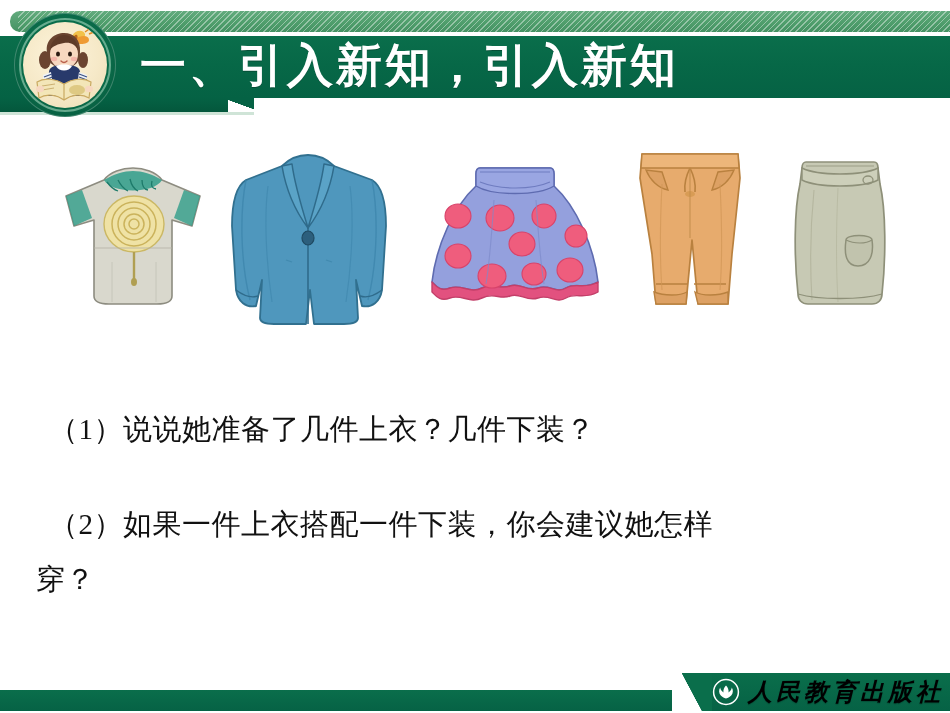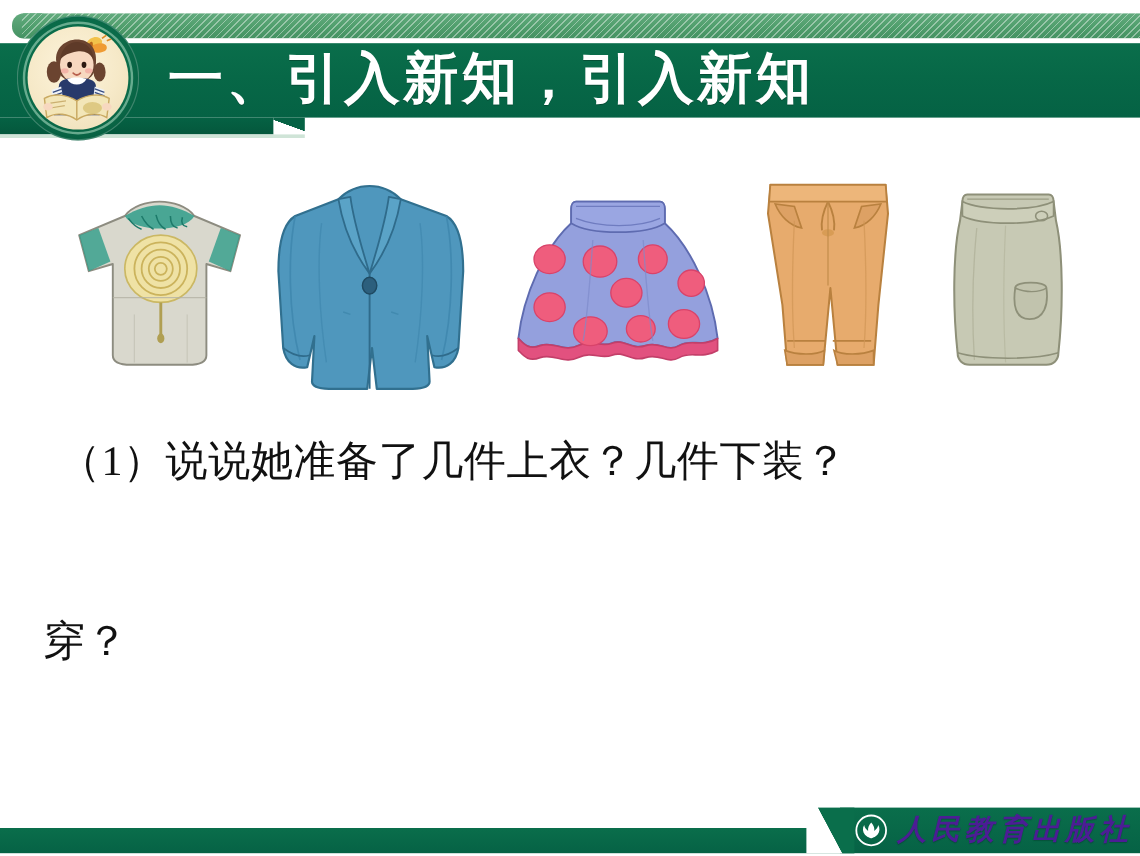--- a/index.html
+++ b/index.html
@@ -77,24 +77,25 @@
 
   
   .clothes-row{position:absolute;left:0;top:136px;width:950px;height:190px;}
   .garment{position:absolute;}
 
   
   .qtext{
     position:absolute;
     color:#111111;
     font-family:"Liberation Serif","DejaVu Serif",serif;
-    font-size:35px;
+    font-size:29px;
     line-height:38px;
     white-space:nowrap;
     letter-spacing:.5px;
+    margin-top:44px;
   }
   .q1{left:49px;top:366px;}
   .q2{left:49px;top:461px;}
   .q3a{left:36px;top:516px;}
   .q3b{left:172px;top:513px;}
 
   
   .footer-zone{position:absolute;left:0;top:660px;width:950px;height:53px;}
   .footer-bar-low{
     position:absolute;left:0;top:30px;width:712px;height:21px;
@@ -105,21 +106,21 @@
     background:linear-gradient(180deg,#0a6e4b 0%,#066245 100%);
   }
   .footer-diag{
     position:absolute;left:672px;top:13px;width:40px;height:38px;
     background:linear-gradient(62deg, #ffffff 0%, #ffffff 49%, #0a6e4b 50%, #0a6e4b 100%);
   }
   .footer-logo-mark{position:absolute;left:712px;top:18px;width:28px;height:28px;}
   .footer-brand{
     position:absolute;left:748px;top:16px;
     height:32px;line-height:32px;
-    color:#4c1d95;
+    color:#000000;
     font-family:"Liberation Serif","DejaVu Serif",serif;
     font-size:24px;font-weight:700;font-style:italic;
     letter-spacing:4px;white-space:nowrap;
     text-shadow:0 1px 1px rgba(0,0,0,.2);
   }
 </style>
 </head>
 <body>
 
 <div id="slide">
@@ -302,20 +303,21 @@
         <path d="M58 86 C58 80, 84 80, 84 86 C86 100, 82 112, 70 112 C58 112, 56 100, 58 86 Z" fill="#c1c3ad" stroke="#8e9079" stroke-width="1.5"></path>
         <path d="M58 86 C66 90, 78 90, 84 86" stroke="#8e9079" stroke-width="1.2" fill="none"></path>
         <path d="M26 36 C22 76, 22 114, 24 146" stroke="#b0b29a" stroke-width="1.1" fill="none" opacity=".8"></path>
         <path d="M50 34 C48 76, 48 114, 50 148" stroke="#b0b29a" stroke-width="1" fill="none" opacity=".6"></path>
         <path d="M10 140 C30 146, 74 146, 94 140" stroke="#8e9079" stroke-width="1.3" fill="none"></path>
       </svg>
     </div>
   </div>
 
   <div class="qtext q1">（1）说说她准备了几件上衣？几件下装？</div>
+  <div class="qtext q2">（2）如果一件上衣搭配一件下装，你会建议她怎样</div>
   <div class="qtext q3a">穿？</div>
 
   <div class="footer-zone">
     <div class="footer-bar-low"></div>
     <div class="footer-bar-high"></div>
     <div class="footer-diag"></div>
 
     <div class="footer-logo-mark">
       <svg width="28" height="28" viewBox="0 0 28 28">
         <circle cx="14" cy="14" r="12.4" fill="none" stroke="#ffffff" stroke-width="1.5"></circle>

